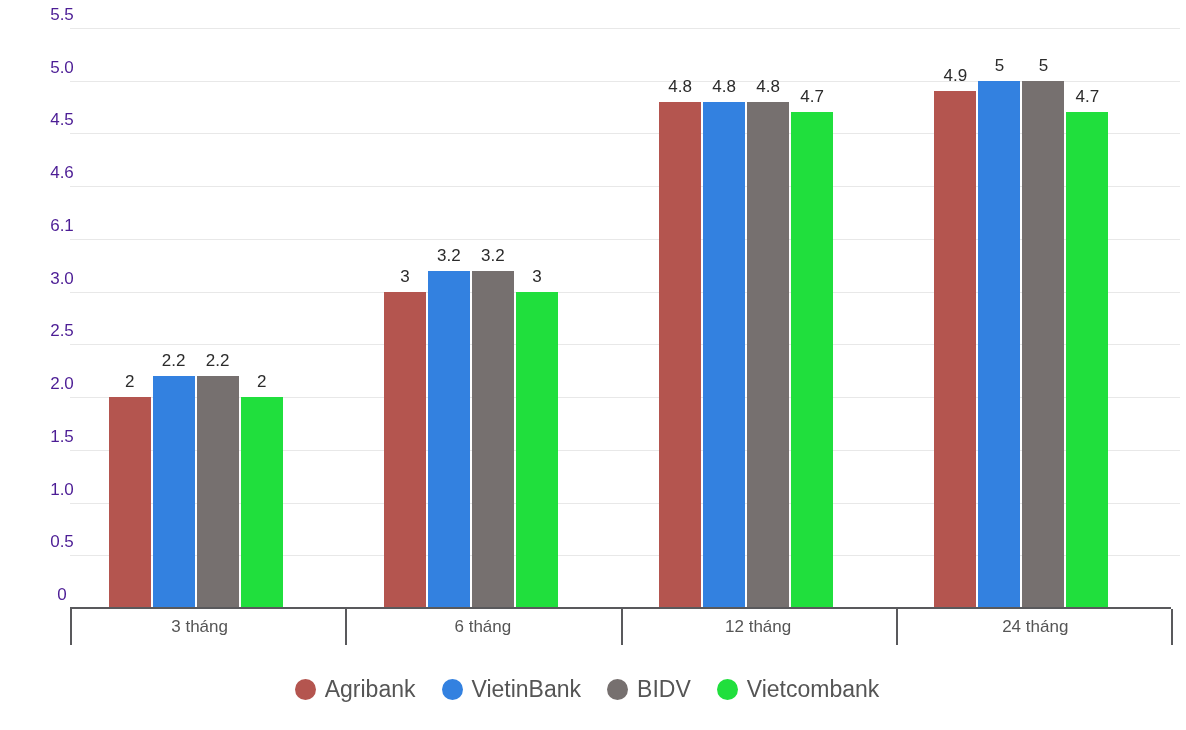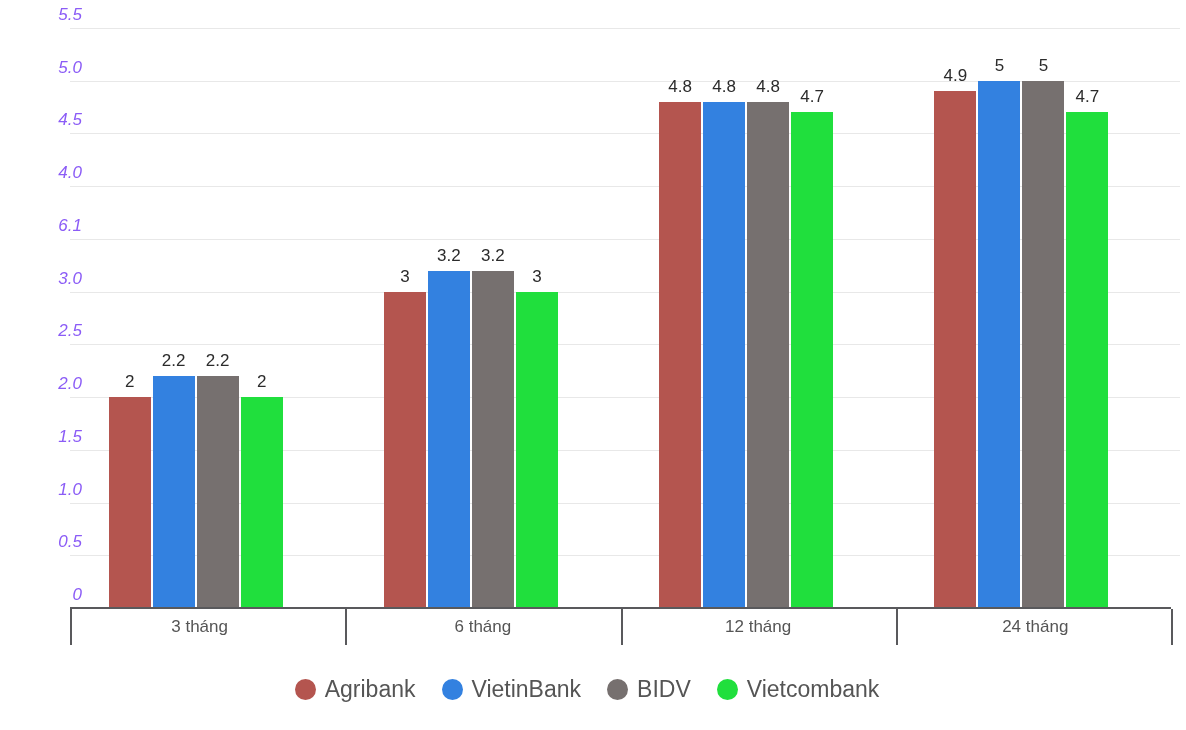--- a/index.html
+++ b/index.html
@@ -33,27 +33,26 @@
     position: absolute;
     left: 0;
     width: 1110px;
     height: 1px;
     background: #e8e8e8;
   }
   .ytick-wrap {
     position: absolute;
     left: -28px;
     width: 40px;
-    text-align: right;
+    text-align: center;
     font-size: 17px;
-    color: #8b5cf6;
+    color: #4c1d95;
     transform: translateY(-100%);
     padding-bottom: 3px;
     white-space: nowrap;
-    font-style: italic;
   }
 
   
   .axis-line {
     position: absolute;
     left: 70px;
     top: 607px;
     width: 1101px;
     height: 2px;
     background: #59595c;
@@ -133,21 +132,21 @@
 <div id="chart-root">
 
   <div class="plot-area" id="plot-area">
       <div class="gridline" style="top: 0px;"></div>
       <div class="ytick-wrap" style="top: 0px;">5.5</div>
       <div class="gridline" style="top: 52.7273px;"></div>
       <div class="ytick-wrap" style="top: 52.7273px;">5.0</div>
       <div class="gridline" style="top: 105.455px;"></div>
       <div class="ytick-wrap" style="top: 105.455px;">4.5</div>
       <div class="gridline" style="top: 158.182px;"></div>
-      <div class="ytick-wrap" style="top: 158.182px;">4.0</div>
+      <div class="ytick-wrap" style="top: 158.182px;">4.6</div>
       <div class="gridline" style="top: 210.909px;"></div>
       <div class="ytick-wrap" style="top: 210.909px;">6.1</div>
       <div class="gridline" style="top: 263.636px;"></div>
       <div class="ytick-wrap" style="top: 263.636px;">3.0</div>
       <div class="gridline" style="top: 316.364px;"></div>
       <div class="ytick-wrap" style="top: 316.364px;">2.5</div>
       <div class="gridline" style="top: 369.091px;"></div>
       <div class="ytick-wrap" style="top: 369.091px;">2.0</div>
       <div class="gridline" style="top: 421.818px;"></div>
       <div class="ytick-wrap" style="top: 421.818px;">1.5</div>

